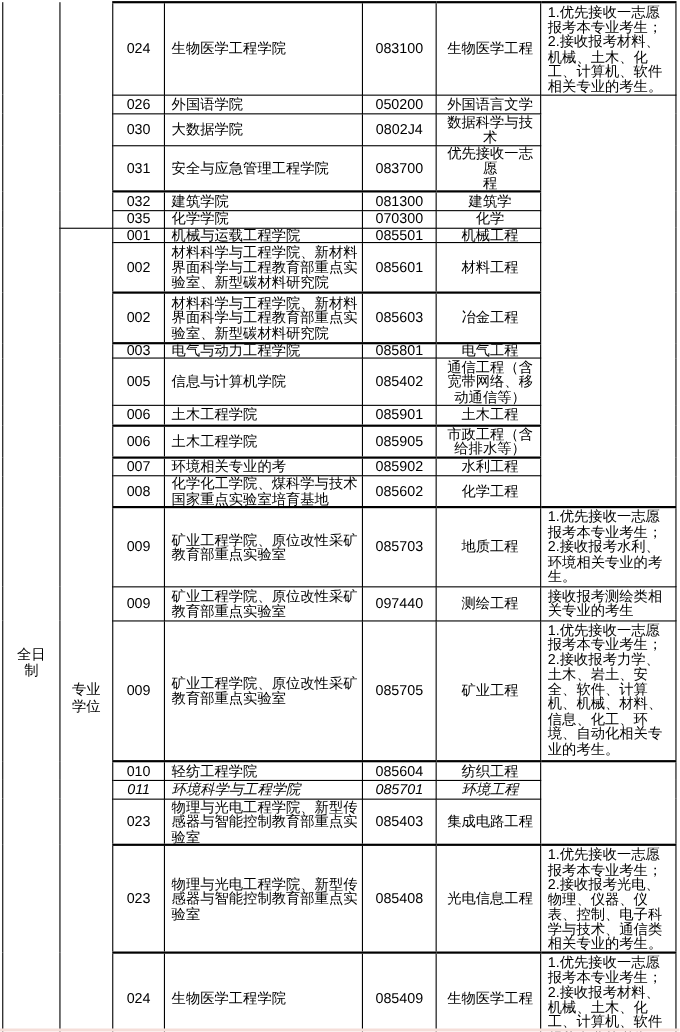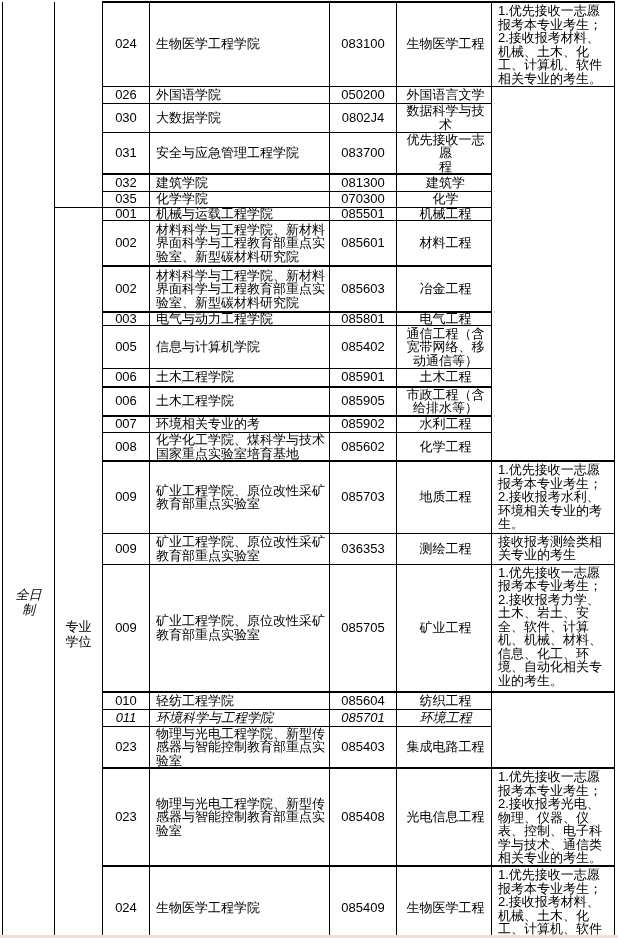--- a/index.html
+++ b/index.html
@@ -59,21 +59,21 @@
         <col style="width:48px">
         <col style="width:47px">
       <col style="width:180px">
         <col style="width:67px">
         <col style="width:95px">
       <col style="width:123px">
     </colgroup>
     <tbody id="tbody">
         <tr class="thick" style="height: 84px;">
           <td class="c-side no-top no-bottom" rowspan="24">
-            <span class="side-label" style="top: 585px; font-style: italic;">全日
+            <span class="side-label" style="top: 585px;">全日
 制</span>
           </td>
           <td class="c-side no-top" rowspan="6"></td>
           <td class="c-code">024</td>
           <td class="c-college">生物医学工程学院</td>
           <td class="c-mcode">083100</td>
           <td class="c-mname">生物医学工程</td>
           <td class="c-remarks">1.优先接收一志愿
 报考本专业考生；
 2.接收报考材料、
@@ -189,21 +189,21 @@
           <td class="c-remarks">1.优先接收一志愿
 报考本专业考生；
 2.接收报考水利、
 环境相关专业的考
 生。</td>
         </tr>
         <tr style="height: 31px;">
           <td class="c-code">009</td>
           <td class="c-college ml">矿业工程学院、原位改性采矿
 教育部重点实验室</td>
-          <td class="c-mcode">036353</td>
+          <td class="c-mcode">097440</td>
           <td class="c-mname">测绘工程</td>
           <td class="c-remarks">接收报考测绘类相
 关专业的考生</td>
         </tr>
         <tr style="height: 128px;">
           <td class="c-code">009</td>
           <td class="c-college ml">矿业工程学院、原位改性采矿
 教育部重点实验室</td>
           <td class="c-mcode">085705</td>
           <td class="c-mname">矿业工程</td>

